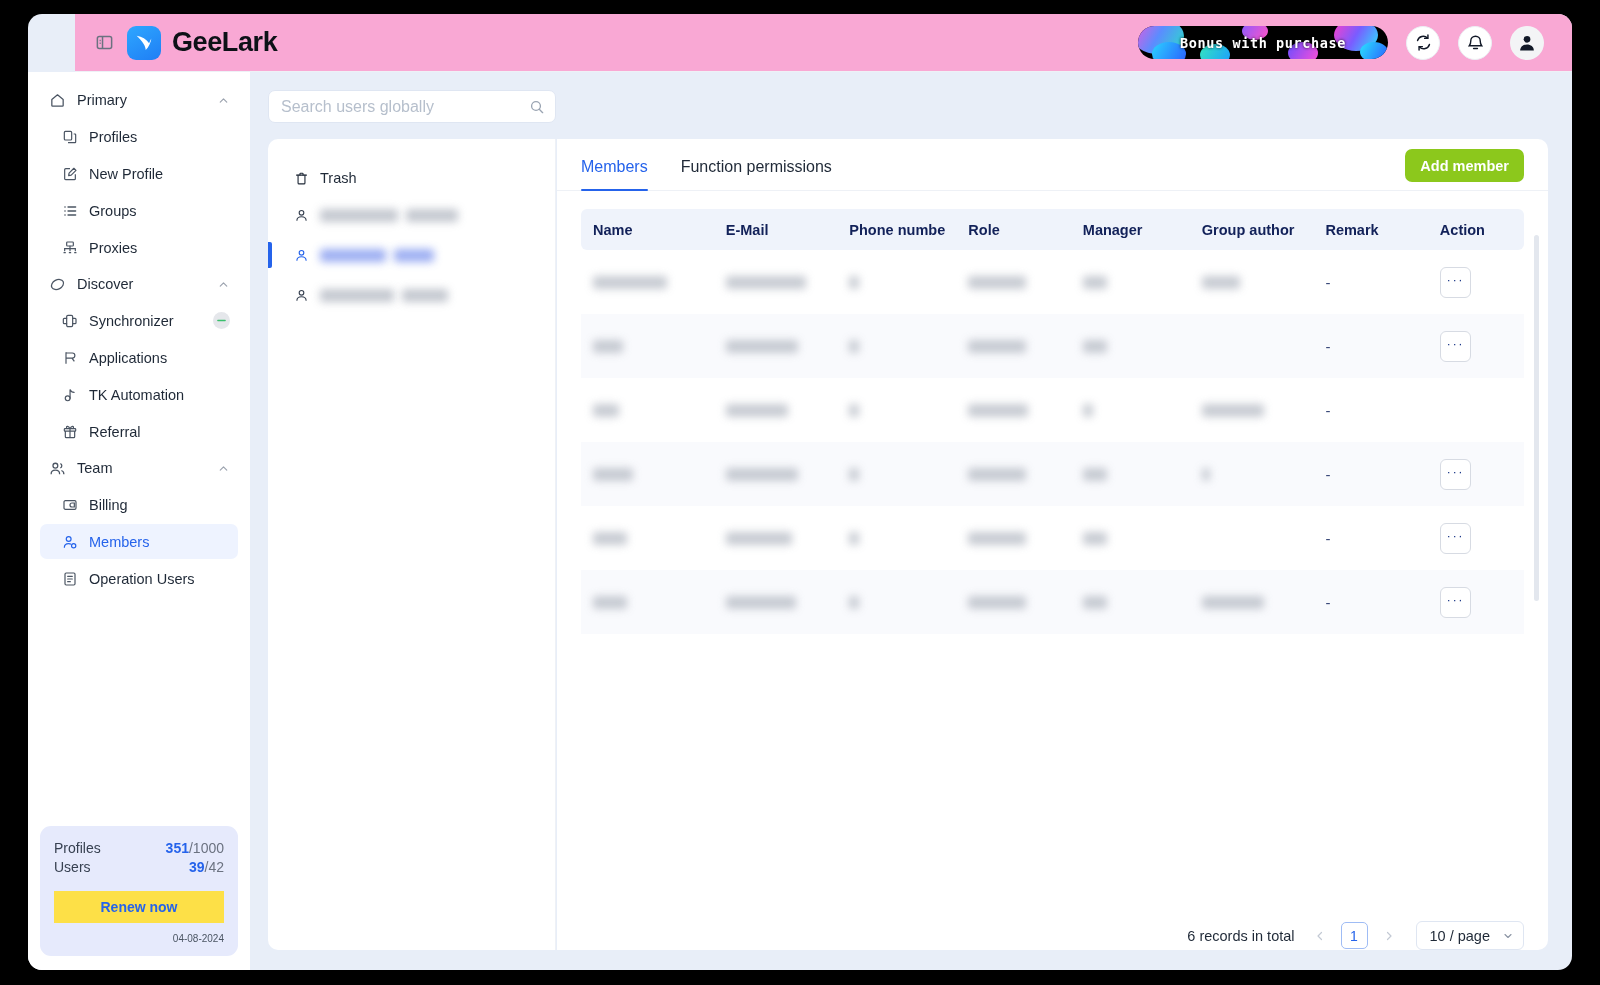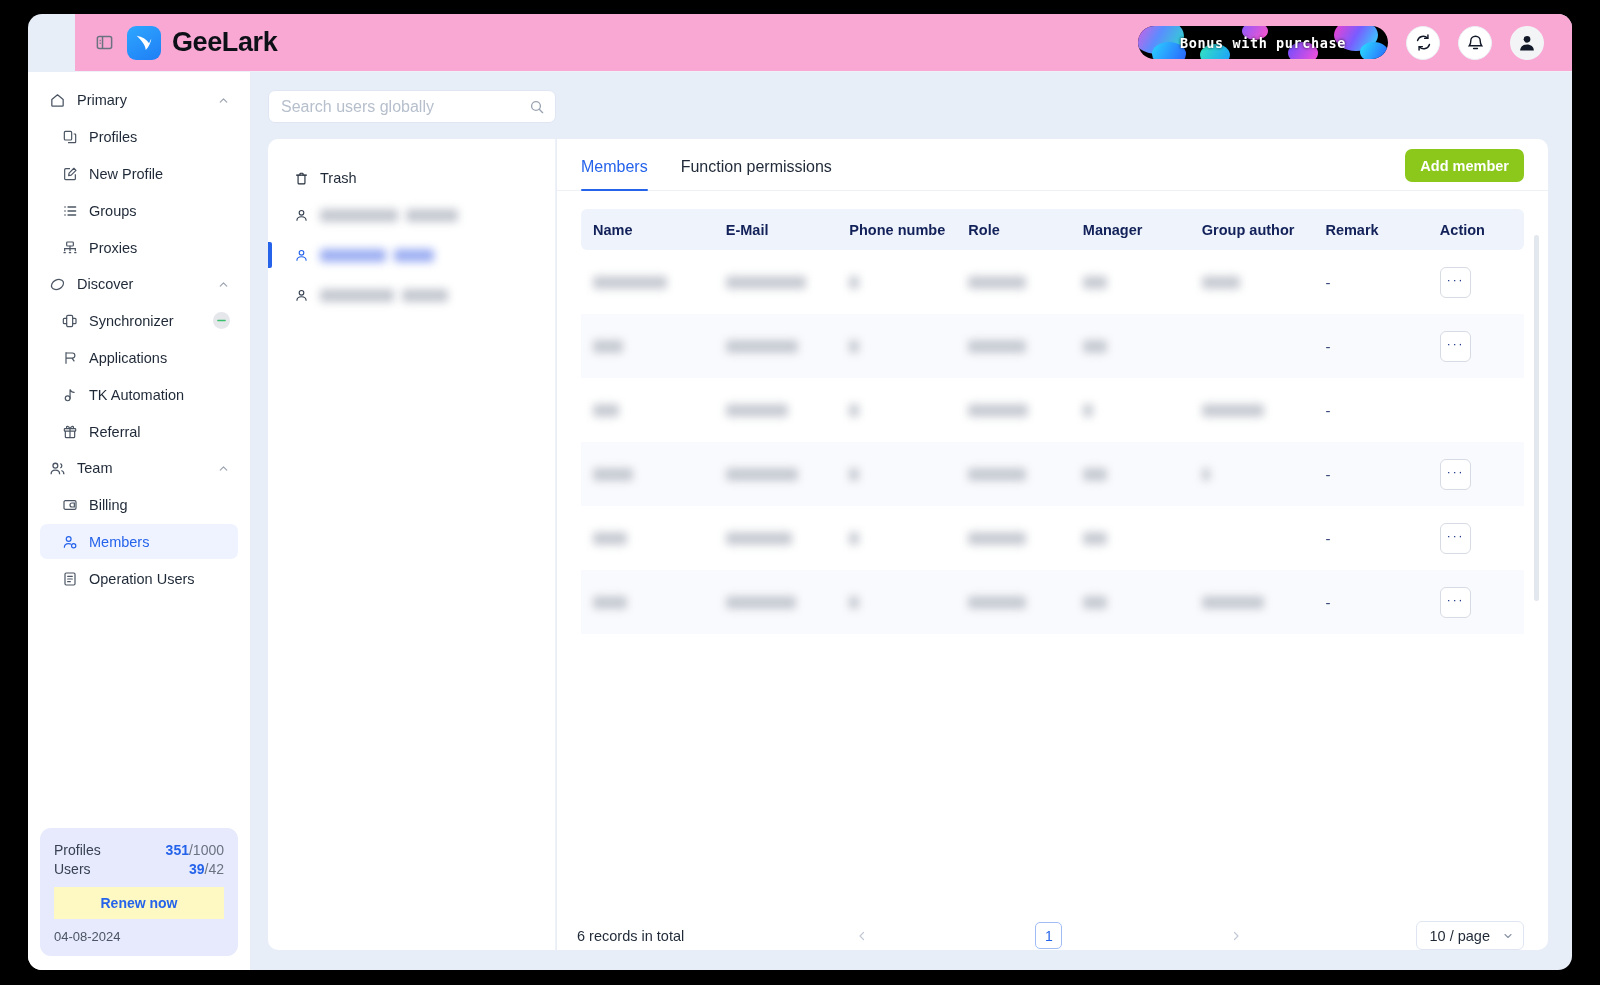--- a/index.html
+++ b/index.html
@@ -132,30 +132,30 @@
     border-radius: 11px;
     padding: 14px 14px 12px 14px;
   }
   .plan-row {
     display: flex; justify-content: space-between; align-items: baseline;
     font-size: 14px; color: #374151; margin-bottom: 3px;
   }
   .plan-row .val { color: #6b7280; }
   .plan-row .val b { color: #2563eb; font-weight: 700; }
   #renew-btn {
-    margin-top: 10px;
+    margin-top: 16px;
     display: block; width: 100%;
     height: 32px; border: none; border-radius: 0;
-    background: #fef9c3; color: #2563eb;
+    background: #fde047; color: #2563eb;
     font-size: 14px; font-weight: 600; cursor: pointer;
     font-family: "Liberation Sans", sans-serif;
   }
   #plan-date {
-    margin-top: 10px; text-align: left;
-    font-size: 13px; color: #4b5563;
+    margin-top: 10px; text-align: right;
+    font-size: 10px; color: #4b5563;
   }
 
   
   #main { flex: 1; min-width: 0; display: flex; flex-direction: column; padding: 18px 24px 20px 18px; }
 
   #search-wrap {
     width: 288px; height: 33px;
     background: #ffffff;
     border: 1px solid #dfe6f2;
     border-radius: 7px;
@@ -286,21 +286,21 @@
     line-height: 0; padding-bottom: 4px;
     font-family: "Liberation Sans", sans-serif;
   }
   #table-vscroll {
     position: absolute; right: 9px; top: 96px;
     width: 5px; height: 366px;
     background: #e3e7ee; border-radius: 3px;
   }
 
   #pagination {
-    display: flex; align-items: center; justify-content: space-between;
+    display: flex; align-items: center; justify-content: flex-end;
     gap: 10px; padding: 20px 24px 0 20px;
     flex: 0 0 auto;
   }
   #records-total { font-size: 14.5px; color: #1f2937; margin-right: 4px; }
   .pg-arrow {
     width: 22px; height: 26px;
     display: flex; align-items: center; justify-content: center;
     color: #c3c9d4; font-size: 14px; cursor: pointer;
   }
   #pg-current {

